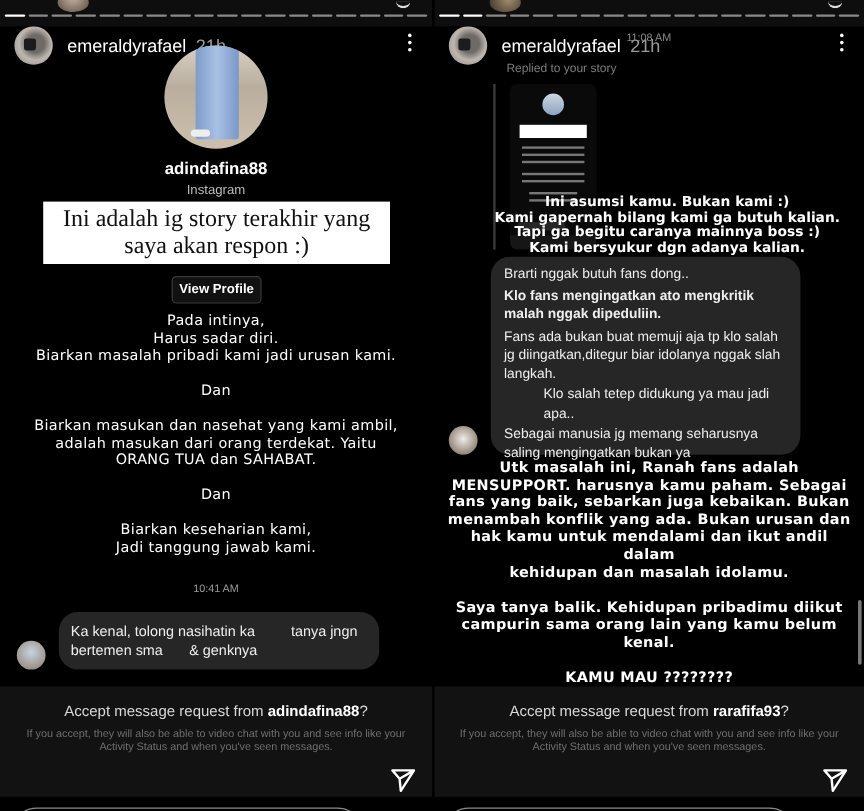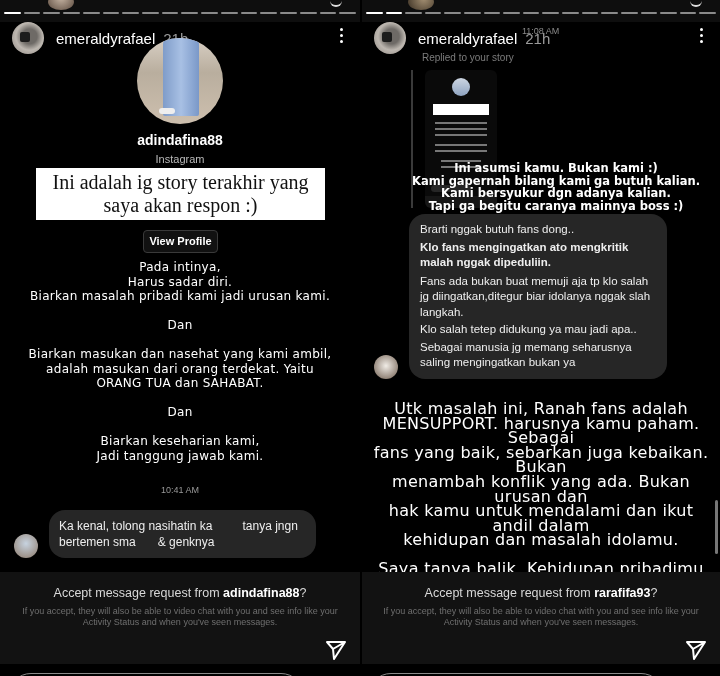--- a/index.html
+++ b/index.html
@@ -217,34 +217,34 @@
     <div class="ml" style="top:80px; width:52px;"></div>
     <div class="ml" style="top:90px; width:40px; left:16px;"></div>
     <div class="ml" style="top:96px; width:40px; left:16px;"></div>
     <div class="mb"></div>
     <div class="mr"></div>
   </div>
 
   <div class="overlay-text">
     <p>Ini asumsi kamu. Bukan kami :)</p>
     <p>Kami gapernah bilang kami ga butuh kalian.</p>
+    <p>Tapi ga begitu caranya mainnya boss :)</p>
     <p>Kami bersyukur dgn adanya kalian.</p>
-    <p>Tapi ga begitu caranya mainnya boss :)</p>
   </div>
 
   <div class="bubble-row-avatar" style="left:12px; top:355px; background: radial-gradient(circle at 50% 45%, #f0ece6, #6d5b4d);"></div>
   <div class="bubble" style="left:47px; top:214px; width:258px; height:165px; font-size:11.5px; line-height:15.5px; padding:8px 11px;">
     <p style="margin-bottom:2px;">Brarti nggak butuh fans dong..</p>
     <p style="margin-bottom:3px;font-weight:bold;">Klo fans mengingatkan ato mengkritik malah nggak dipeduliin.</p>
     <p style="margin-bottom:2px;">Fans ada bukan buat memuji aja tp klo salah jg diingatkan,ditegur biar idolanya nggak slah langkah.</p>
-    <p style="margin-bottom:2px;">Klo salah tetep didukung ya mau jadi apa..</p>
+    <p style="margin-bottom:2px;margin-left:33px;">Klo salah tetep didukung ya mau jadi apa..</p>
     <p>Sebagai manusia jg memang seharusnya saling mengingatkan bukan ya</p>
   </div>
 
-  <div class="poem" style="top:402px; font-weight:normal; font-size:16px; line-height:14.6px; padding: 0 8px;">
+  <div class="poem" style="top:382px; font-weight:bold; font-size:12px; line-height:14.6px; padding: 0 8px;">
     <p>Utk masalah ini, Ranah fans adalah
 MENSUPPORT. harusnya kamu paham. Sebagai
 fans yang baik, sebarkan juga kebaikan. Bukan
 menambah konflik yang ada. Bukan urusan dan
 hak kamu untuk mendalami dan ikut andil dalam
 kehidupan dan masalah idolamu.</p>
     <div class="gap"></div>
     <p>Saya tanya balik. Kehidupan pribadimu diikut
 campurin sama orang lain yang kamu belum
 kenal.</p>

